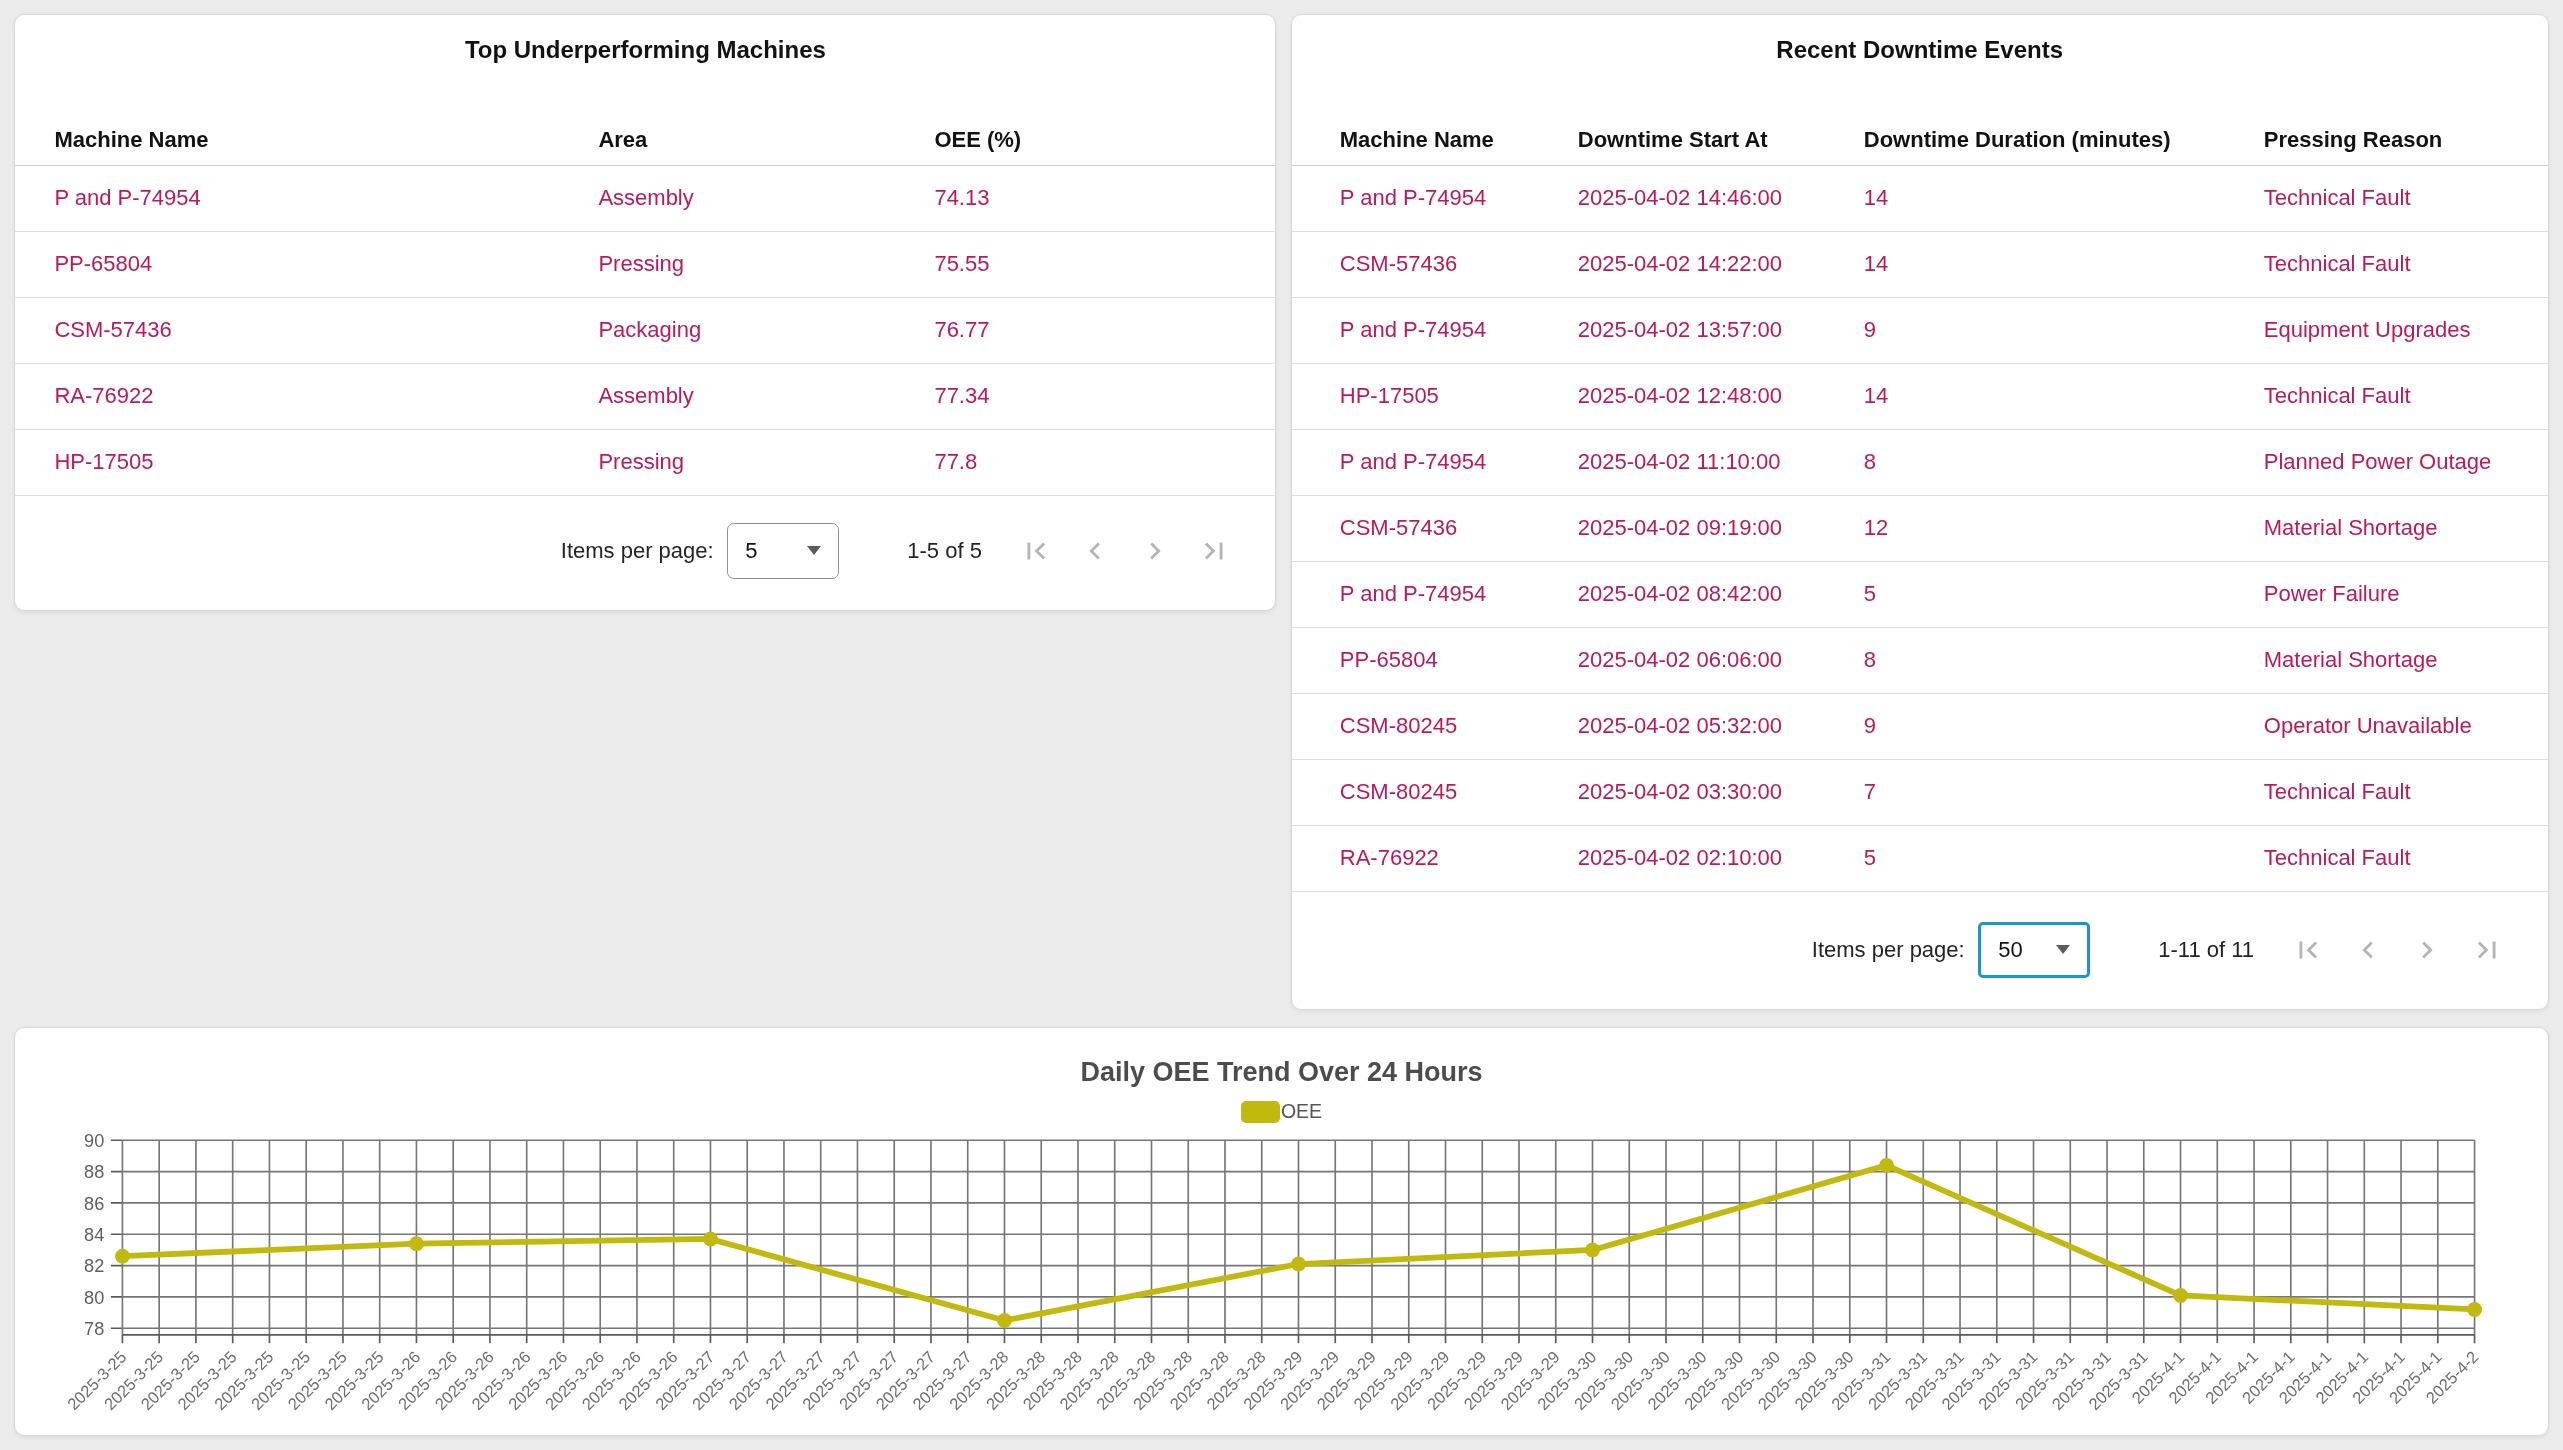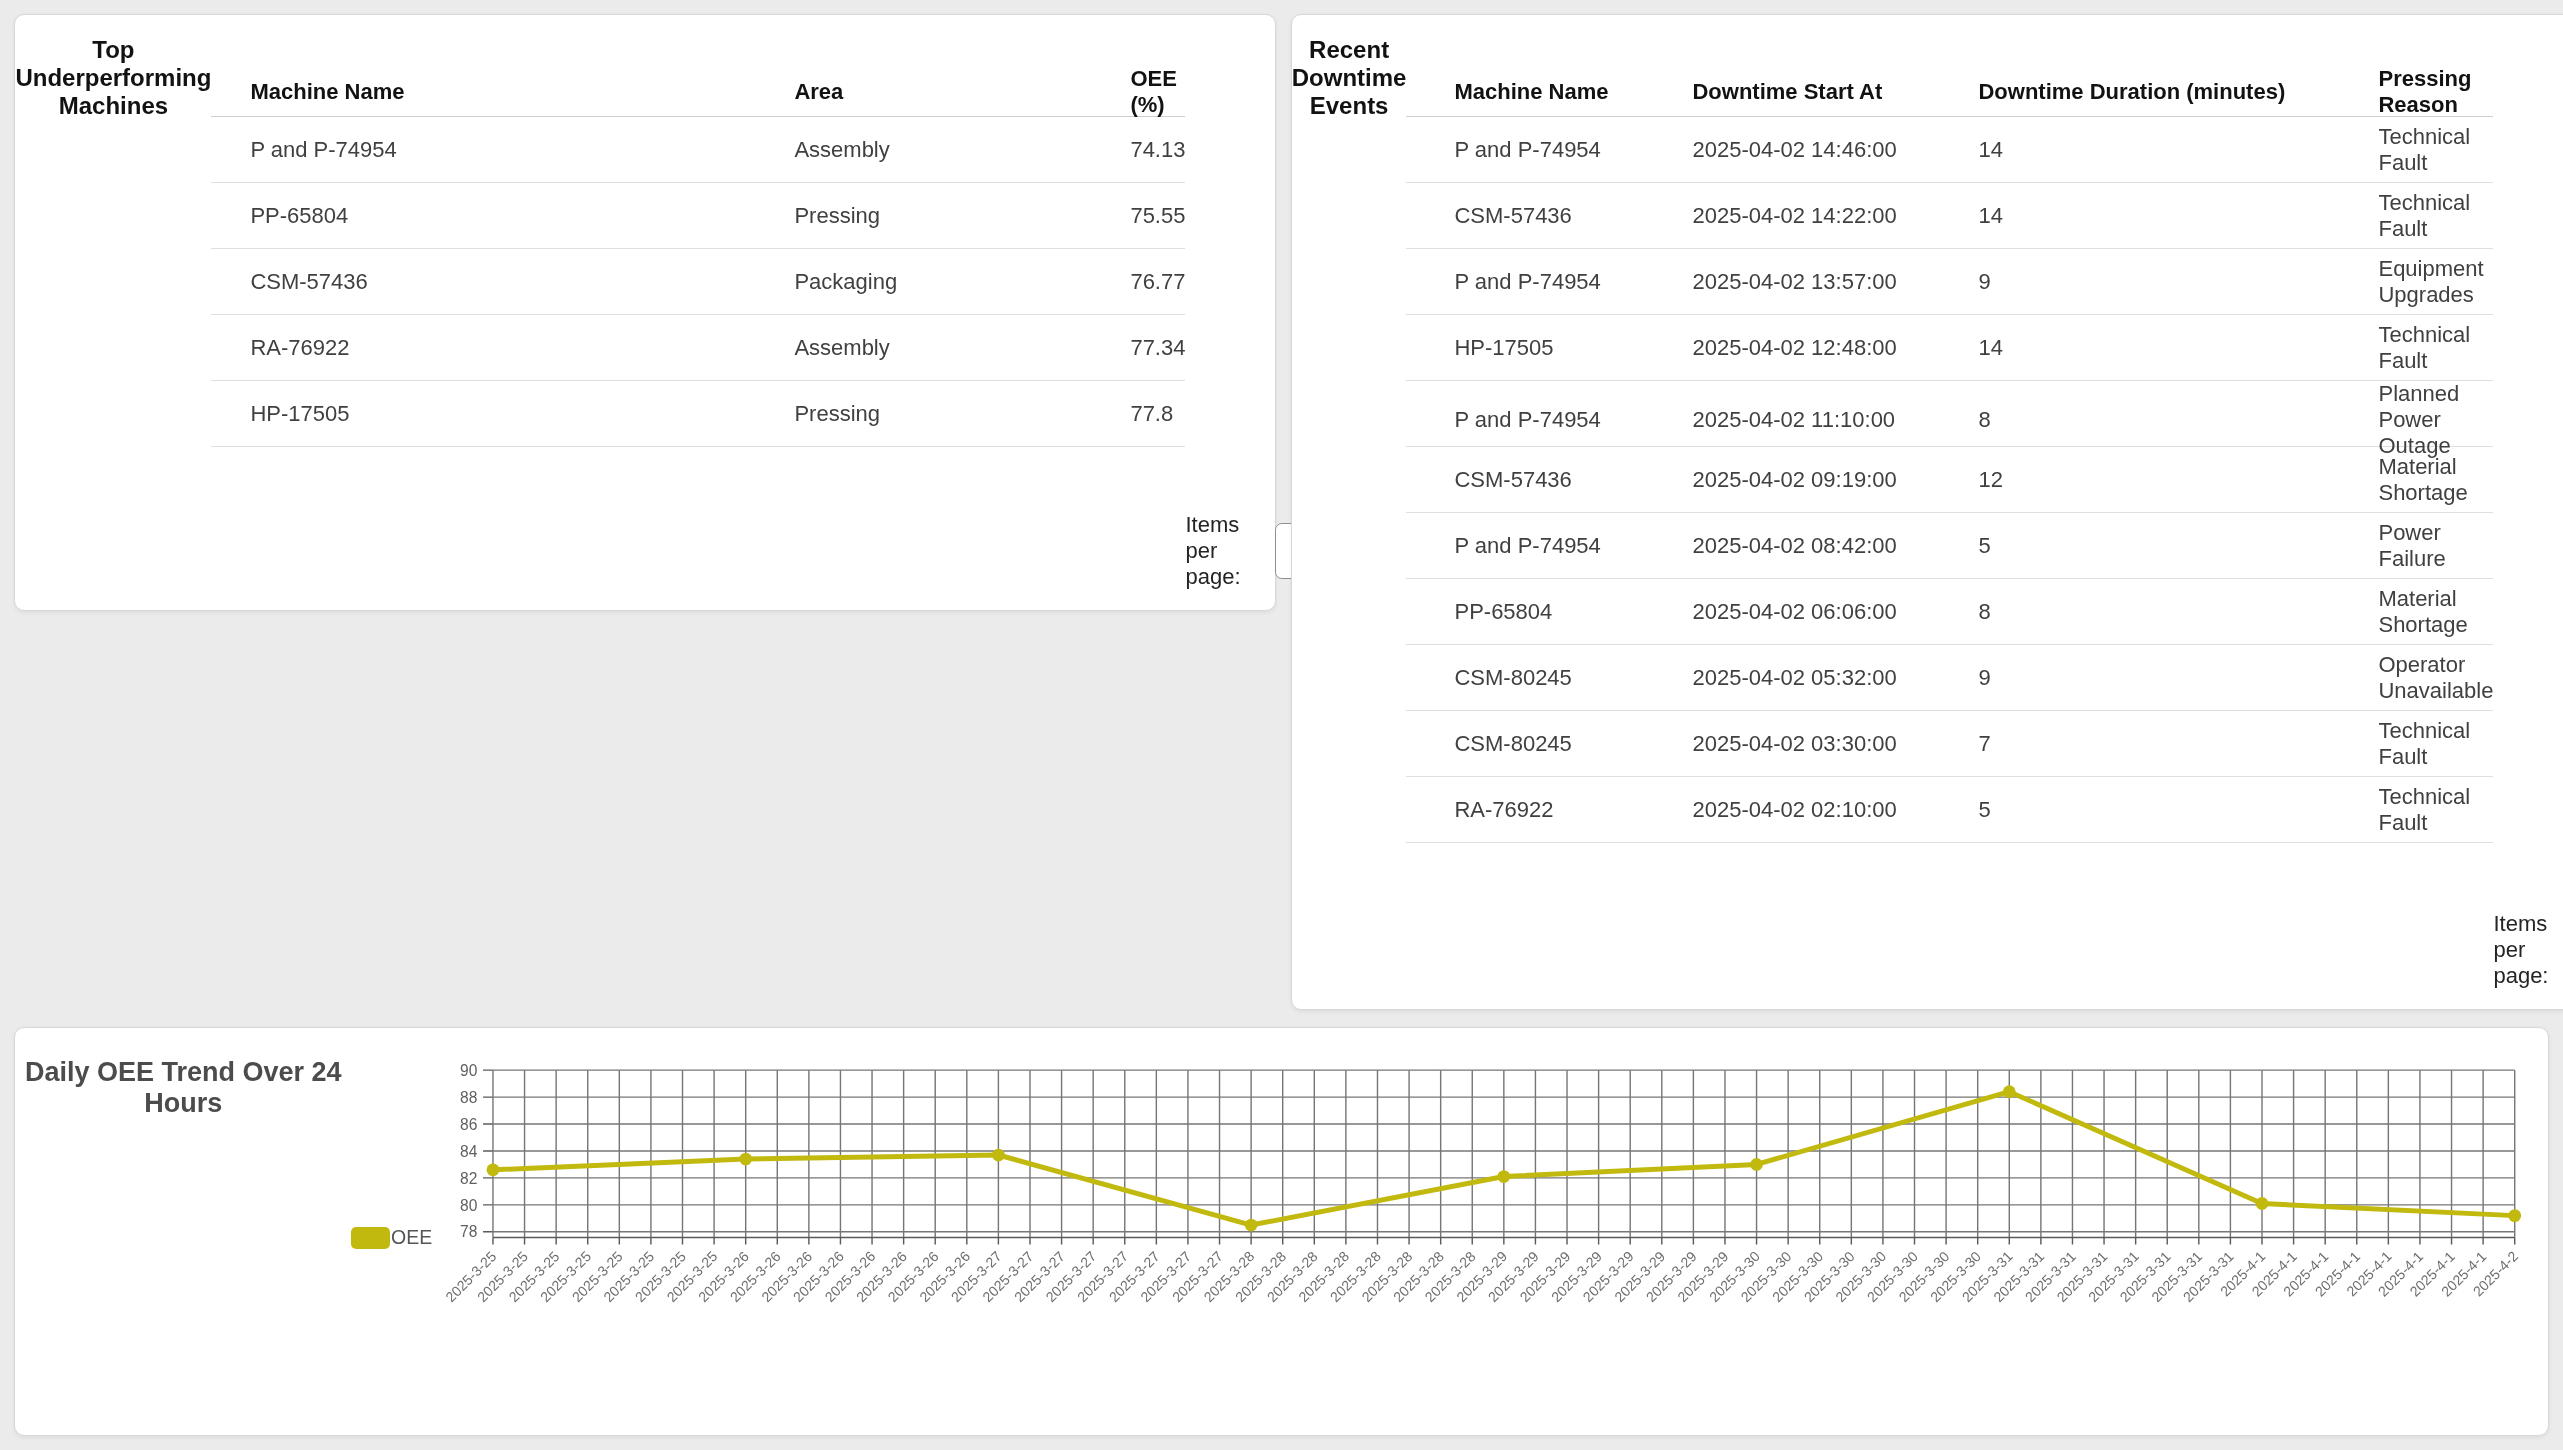--- a/index.html
+++ b/index.html
@@ -11,36 +11,36 @@
     color: #1f1f1f;
     overflow: hidden;
   }
   .page { padding: 14.4px; width: 2563px; }
   .top-row { display: flex; gap: 14.4px; align-items: flex-start; }
   .card {
     background: #ffffff;
     border: 1.7px solid #d7d7d7;
     border-radius: 10.2px;
     box-shadow: 0 1.7px 4.2px rgba(0,0,0,0.06);
-    display: flex; 
+    display: flex; flex-direction: column;
   }
   .card-left  { width: 1262px; height: 597px; }
   .card-right { flex: 1;       height: 996px; }
   .chart-card { margin-top: 17px; width: 100%; height: 409px; overflow: hidden; }
 
   .card-title {
     margin: 20.4px 0 0; text-align: center;
     font-size: 24px; font-weight: bold; color: #121212;
   }
 
   .t-head, .t-row { display: grid; align-items: center; }
   .t-head { height: 51px; margin-top: 51px; border-bottom: 1.7px solid #cfcfcf; }
   .t-head .th { font-size: 22px; font-weight: bold; color: #121212; }
   .t-row { height: 66px; border-bottom: 1.7px solid #dfdfdf; }
-  .t-row .td { font-size: 22px; color: #404040; }
+  .t-row .td { font-size: 22px; color: #be185d; }
   .cols-left  .t-head, .cols-left  .t-row { grid-template-columns: 544px 336px auto; padding-left: 39px; }
   .cols-right .t-head, .cols-right .t-row { grid-template-columns: 238px 286px 400px auto; padding-left: 48px; }
 
   .paginator {
     margin-top: auto; height: 82px; margin-bottom: 18.7px;
     display: flex; align-items: center; justify-content: flex-end;
     padding-right: 44px; font-size: 22px; color: #242424;
   }
   .pp-label { margin-right: 13.6px; }
   .pp-select {

